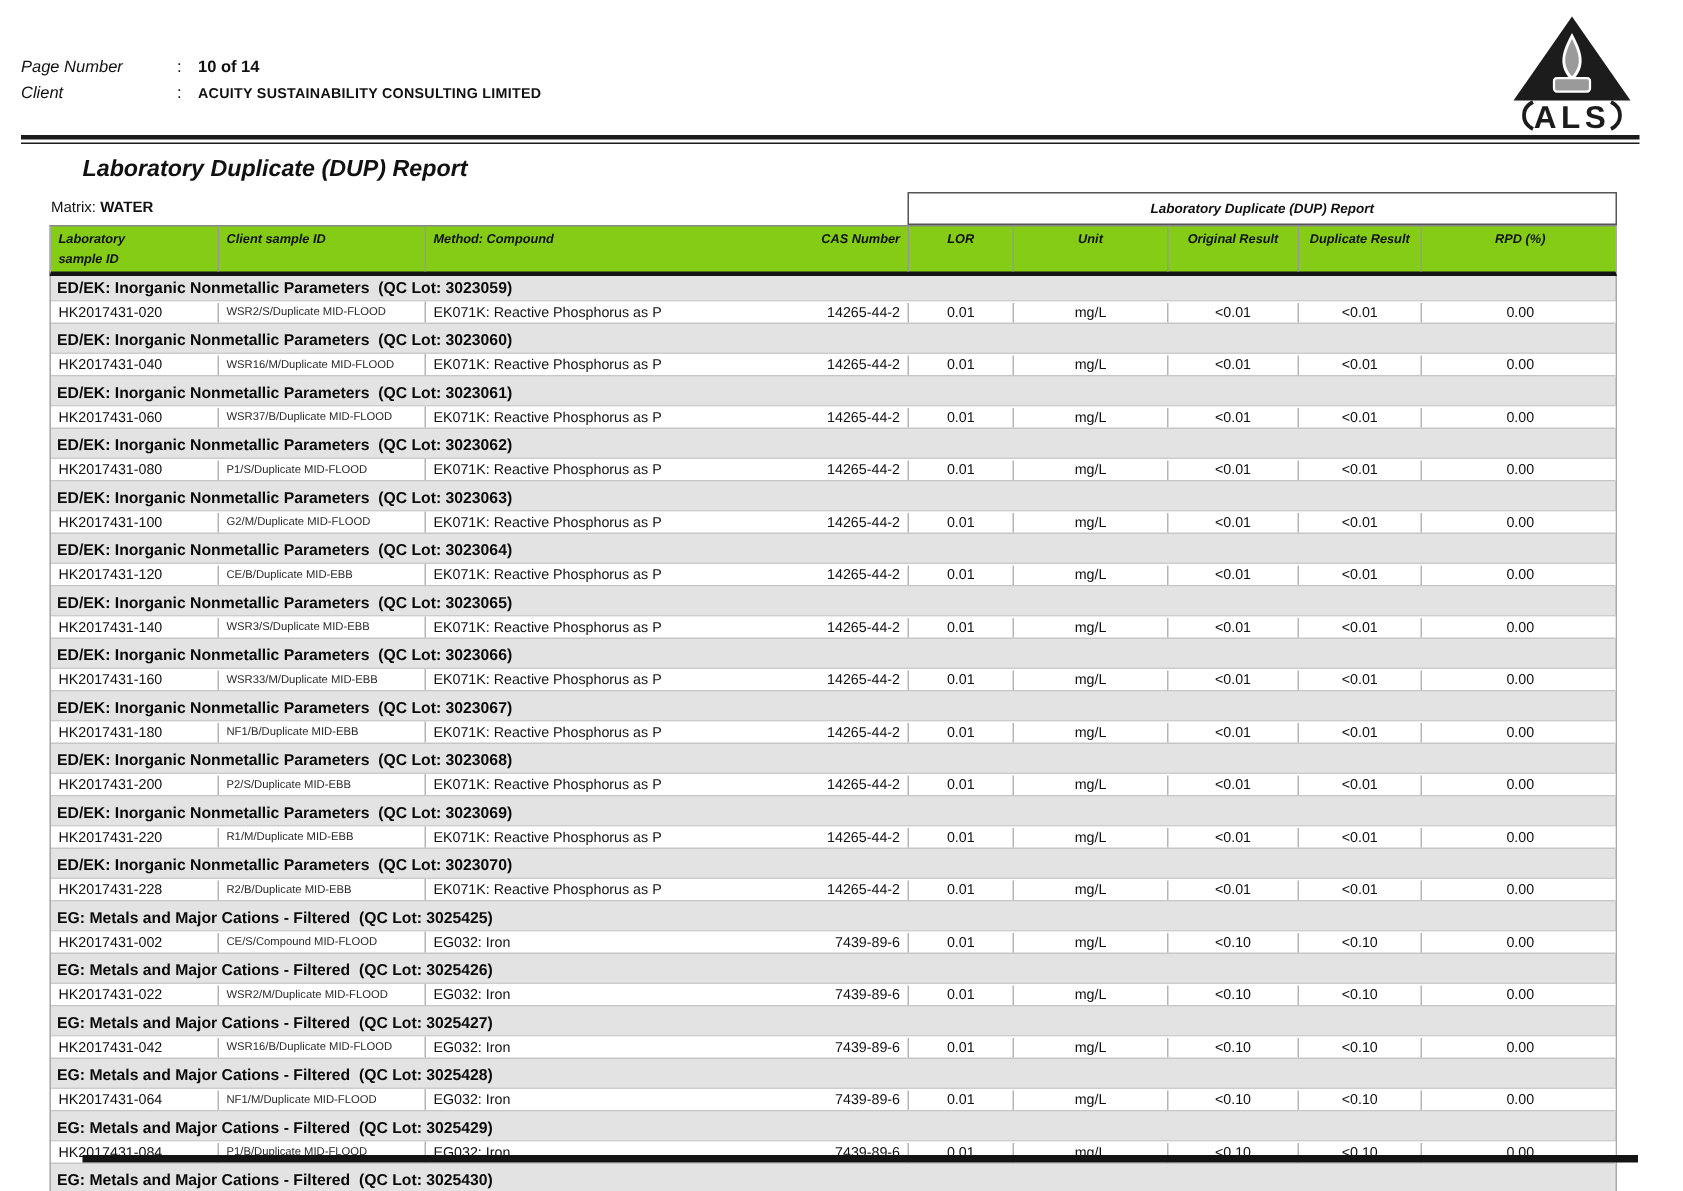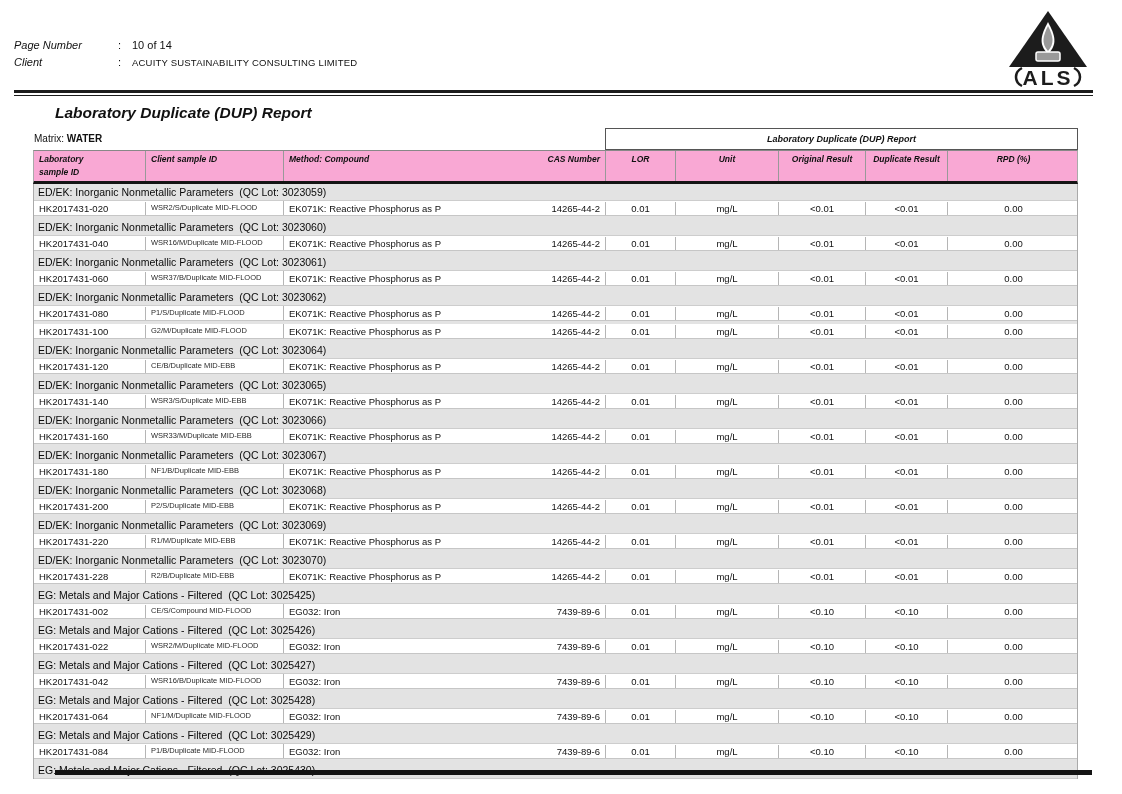--- a/index.html
+++ b/index.html
@@ -4,21 +4,21 @@
 <style>
   html,body{margin:0;padding:0;background:#fff;}
   .page{position:relative;width:1122px;height:794px;background:#ffffff;overflow:hidden;
         font-family:"Liberation Sans",sans-serif;color:#111;padding-left:17px;}
 
   
   .header-info{position:absolute;top:39px;left:14px;}
   .info-row{display:flex;align-items:baseline;height:17px;}
   .info-label{width:104px;font-style:italic;font-size:11px;}
   .info-sep{width:14px;font-size:11px;}
-  .info-value{font-weight:normal;font-size:11px;}
+  .info-value{font-weight:bold;font-size:11px;}
   .info-value.client-value{font-size:9.5px;letter-spacing:.2px;}
 
   .logo{position:absolute;top:8px;left:996px;width:104px;height:82px;}
 
   .top-rule{position:absolute;top:90px;left:14px;width:1079px;height:2px;
             border-top:3px solid #1c1c1c;border-bottom:1px solid #1c1c1c;}
 
   .doc-title{position:absolute;top:104px;left:55px;font-size:15.5px;font-weight:bold;font-style:italic;}
 
   .matrix{position:absolute;top:133px;left:34px;font-size:10px;}
@@ -26,33 +26,33 @@
 
   
   .report-table{position:absolute;top:128px;left:33px;width:1045px;font-size:10px;}
   .span-row{position:relative;height:22px;}
   .span-box{position:absolute;left:572px;top:0;width:471px;height:20px;border:1px solid #555;
             display:flex;align-items:center;justify-content:center;
             font-style:italic;font-weight:bold;font-size:9px;background:#fff;}
 
   .header-row{display:flex;height:30px;box-sizing:content-box;
               border-top:1px solid #888;border-bottom:3px solid #141414;
-              border-left:1px solid #aaa;border-right:1px solid #aaa;background:#f9a8d4;}
+              border-left:1px solid #aaa;border-right:1px solid #aaa;background:#84cc16;}
   .hcell{box-sizing:border-box;padding:3px 5px 0 5px;font-style:italic;font-weight:bold;
          font-size:8.5px;flex:0 0 auto;}
   .hcell.two-line{display:flex;flex-direction:column;justify-content:space-between;padding-bottom:4px;}
 
   .c-lab{width:112px}.c-client{width:138px}.c-method{width:200px}.c-cas{width:122px}
   .c-lor{width:70px}.c-unit{width:103px}.c-orig{width:87px}.c-dup{width:82px}.c-rpd{width:131px}
   .b-r{border-right:1px solid #999;}
   .ta-r{text-align:right;}
   .ta-c{text-align:center;}
 
   .tbody{border-left:1px solid #aaa;border-right:1px solid #aaa;background:#e3e3e3;}
-  .group-title{height:16px;line-height:16px;font-weight:normal;font-size:10.5px;padding-left:4px;
+  .group-title{height:16px;line-height:16px;font-weight:bold;font-size:10.5px;padding-left:4px;
                white-space:pre;border-bottom:1px solid #cdcdcd;color:#0a0a0a;}
   .data-row{display:flex;height:14px;background:#ffffff;border-bottom:1px solid #c6c6c6;align-items:flex-end;}
   .dcell{box-sizing:border-box;flex:0 0 auto;font-size:9.5px;line-height:13px;padding:0 5px;
          white-space:nowrap;overflow:hidden;}
   .dcell.b-r{border-right:1px solid #b5b5b5;}
   .dcell.client-cell{font-size:7.5px;color:#2a2a2a;line-height:14px;}
   .gap{height:3px;}
 
   .bottom-rule{position:absolute;top:770px;left:55px;width:1037px;height:5px;background:#141414;}
 </style>
@@ -160,20 +160,21 @@
           <div class="dcell c-client b-r client-cell">P1/S/Duplicate MID-FLOOD</div>
           <div class="dcell c-method">EK071K: Reactive Phosphorus as P</div>
           <div class="dcell c-cas b-r ta-r">14265-44-2</div>
           <div class="dcell c-lor b-r ta-c">0.01</div>
           <div class="dcell c-unit b-r ta-c">mg/L</div>
           <div class="dcell c-orig b-r ta-c">&lt;0.01</div>
           <div class="dcell c-dup b-r ta-c">&lt;0.01</div>
           <div class="dcell c-rpd ta-c">0.00</div>
         </div>
         <div class="gap"></div>
+        <div class="group-title">ED/EK: Inorganic Nonmetallic Parameters  (QC Lot: 3023063)</div>
         <div class="data-row">
           <div class="dcell c-lab b-r">HK2017431-100</div>
           <div class="dcell c-client b-r client-cell">G2/M/Duplicate MID-FLOOD</div>
           <div class="dcell c-method">EK071K: Reactive Phosphorus as P</div>
           <div class="dcell c-cas b-r ta-r">14265-44-2</div>
           <div class="dcell c-lor b-r ta-c">0.01</div>
           <div class="dcell c-unit b-r ta-c">mg/L</div>
           <div class="dcell c-orig b-r ta-c">&lt;0.01</div>
           <div class="dcell c-dup b-r ta-c">&lt;0.01</div>
           <div class="dcell c-rpd ta-c">0.00</div>

